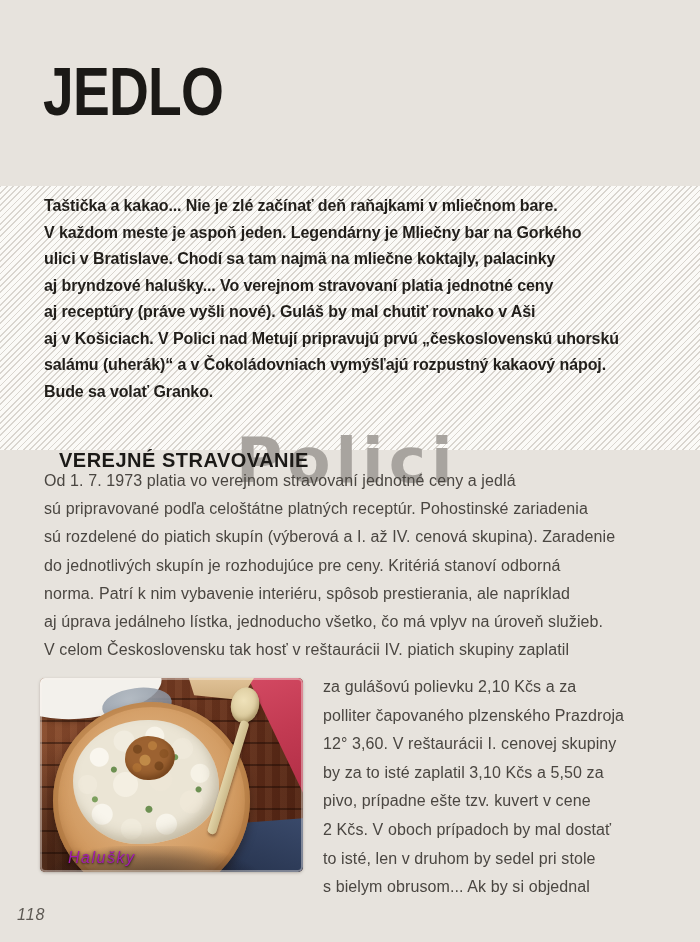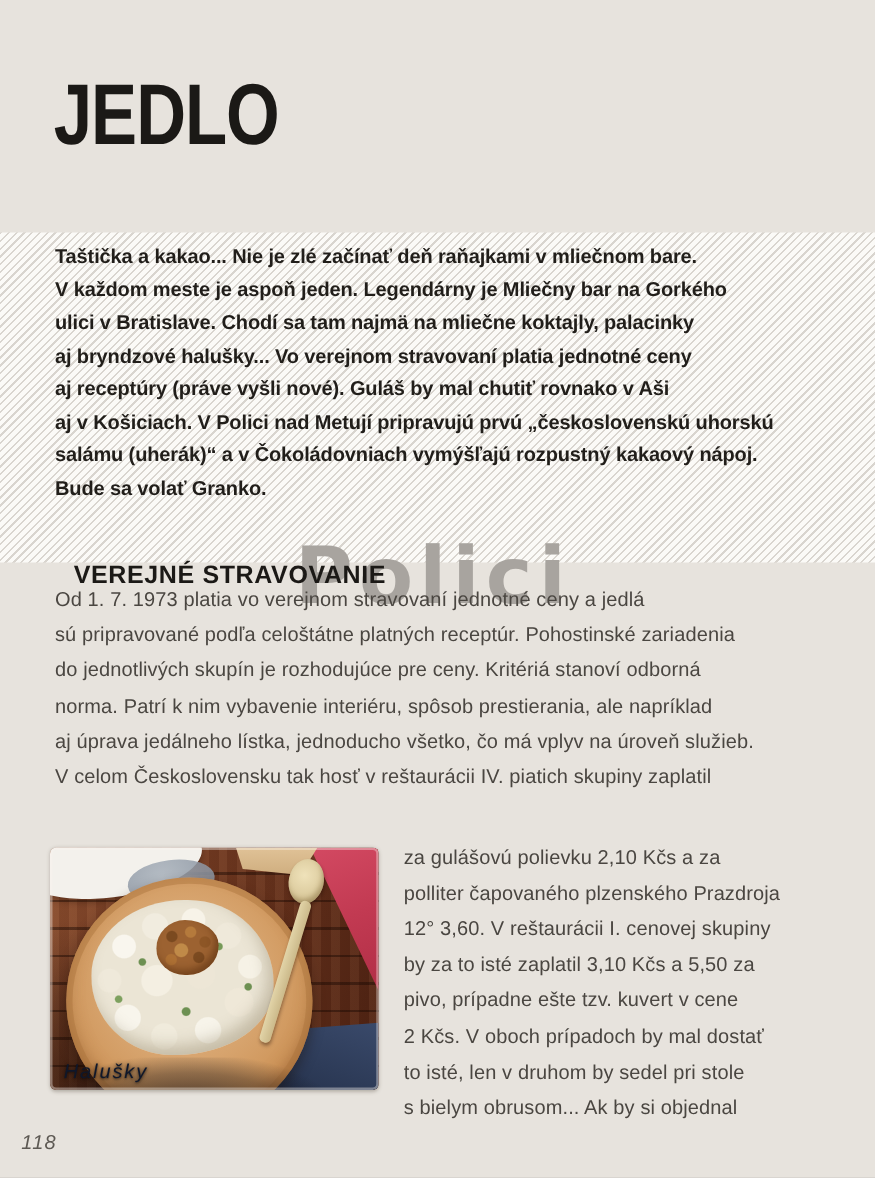--- a/index.html
+++ b/index.html
@@ -145,23 +145,23 @@
     left:201px; top:43px; width:9px; height:118px; border-radius:4px;
     background:linear-gradient(90deg,#e2d4a8,#cbb98a);
     transform:rotate(17deg); transform-origin:top center;
     box-shadow:1px 2px 3px rgba(30,12,5,.4);
   }
   .ph-frame {
     left:0; top:0; width:100%; height:100%; border-radius:5px;
     border:2px solid rgba(250,246,240,.40); pointer-events:none;
   }
   .caption {
-    left:11px; bottom:5px; z-index:5;
+    left:28px; bottom:5px; z-index:5;
     font-style:italic; font-size:16px; letter-spacing:1.5px;
-    color:#0f172a; text-shadow:0 1px 2px rgba(10,10,10,.65), 0 0 4px rgba(10,10,10,.4);
+    color:#a21caf; text-shadow:0 1px 2px rgba(10,10,10,.65), 0 0 4px rgba(10,10,10,.4);
   }
   
   .pagenum {
     position:absolute; left:17px; top:906px;
     font-style:italic; font-size:16px; letter-spacing:1px; color:#5d5953;
   }
 </style>
 </head>
 <body>
 
@@ -182,20 +182,21 @@
     </div>
   </div>
 
   <div class="watermark">Polici</div>
 
   <h2 class="heading">VEREJNÉ STRAVOVANIE</h2>
 
   <div class="body">
     <div class="bline">Od 1. 7. 1973 platia vo verejnom stravovaní jednotné ceny a jedlá</div>
     <div class="bline">sú pripravované podľa celoštátne platných receptúr. Pohostinské zariadenia</div>
+    <div class="bline">sú rozdelené do piatich skupín (výberová a I. až IV. cenová skupina). Zaradenie</div>
     <div class="bline">do jednotlivých skupín je rozhodujúce pre ceny. Kritériá stanoví odborná</div>
     <div class="bline">norma. Patrí k nim vybavenie interiéru, spôsob prestierania, ale napríklad</div>
     <div class="bline">aj úprava jedálneho lístka, jednoducho všetko, čo má vplyv na úroveň služieb.</div>
     <div class="bline">V celom Československu tak hosť v reštaurácii IV. piatich skupiny zaplatil</div>
   </div>
 
   <figure class="photo">
     <div class="ph-wood"></div>
     <div class="ph-plate-white"></div>
     <div class="ph-plate-pattern"></div>

